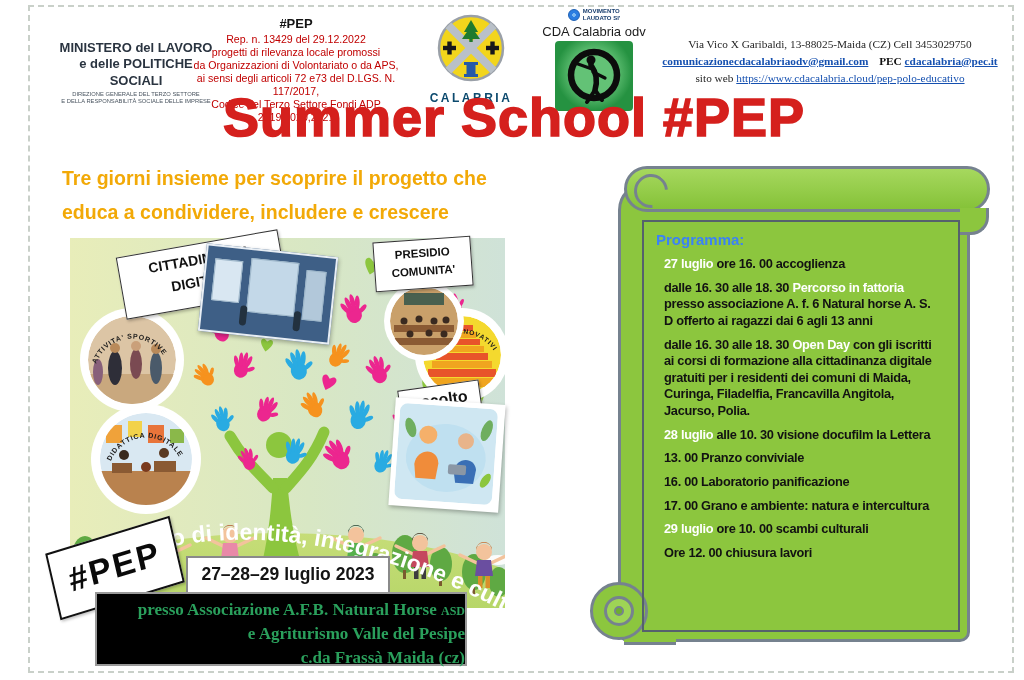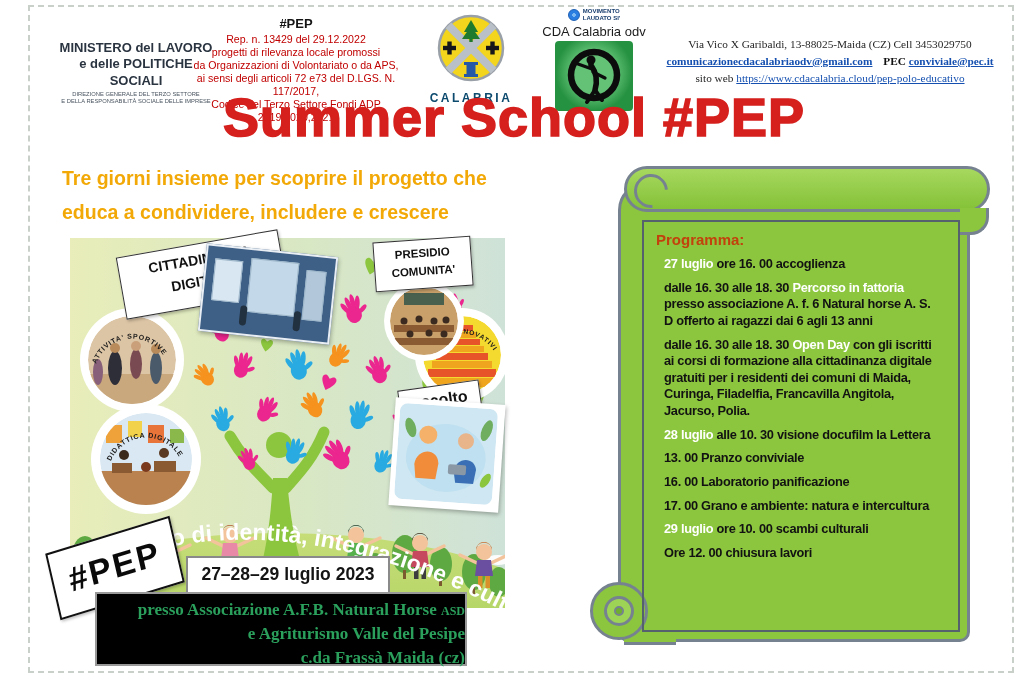--- a/index.html
+++ b/index.html
@@ -88,21 +88,21 @@
   .curl-tail{position:absolute;left:26px;top:452px;width:52px;height:26px;background:#8cc63e;
              border-bottom:3px solid #76828f;}
   .curl-outer{position:absolute;left:-8px;top:418px;width:58px;height:58px;border-radius:50%;
               background:#8cc63e;border:3px solid #76828f;box-sizing:border-box;}
   .curl-inner{position:absolute;left:6px;top:432px;width:30px;height:30px;border-radius:50%;
               background:#9ed455;border:3px solid #76828f;box-sizing:border-box;}
   .curl-dot{position:absolute;left:16px;top:442px;width:10px;height:10px;border-radius:50%;
             background:#6fae2f;border:2px solid #76828f;box-sizing:border-box;}
   .scroll-inner{position:absolute;left:44px;top:56px;width:318px;height:412px;border:2px solid #55616c;
                 padding:9px 12px;box-sizing:border-box;overflow:hidden;}
-  .prog-heading{font-size:15px;font-weight:bold;color:#c2410c;margin:0 0 8px;}
+  .prog-heading{font-size:15px;font-weight:bold;color:#3b82f6;margin:0 0 8px;}
   .prog-line{margin:0 8px 7px;font-size:12.8px;font-weight:bold;letter-spacing:-0.3px;line-height:1.3;}
   .seg-white{color:#ffffff;} .seg-black{color:#121212;}
 </style>
 </head>
 <body>
 
 <div class="poster">
   <div class="abs dashed-frame"></div>
 
   <div class="abs ml-logo">
@@ -175,21 +175,21 @@
         <path d="M40 49 L32 61 M40 49 L47 59" stroke="#0c0c0c" stroke-width="4" stroke-linecap="round"></path>
       </svg>
     </div>
   </div>
 
   <div class="abs contact">
     <div>Via Vico X Garibaldi, 13-88025-Maida (CZ) Cell 3453029750</div>
     <div>
       <a href="#" class="lnk-b">comunicazionecdacalabriaodv@gmail.com</a>
       <span class="pec-b">PEC</span>
-      <a href="#" class="lnk-b">conviviale@pec.it</a>
+      <a href="#" class="lnk-b">cdacalabria@pec.it</a>
     </div>
     <div>
       <span>sito web</span>
       <a href="#">https://www.cdacalabria.cloud/pep-polo-educativo</a>
     </div>
   </div>
 
   <div class="abs main-title">Summer School #PEP</div>
   <div class="abs subtitle">
     <div>Tre giorni insieme per scoprire il progetto che</div>

